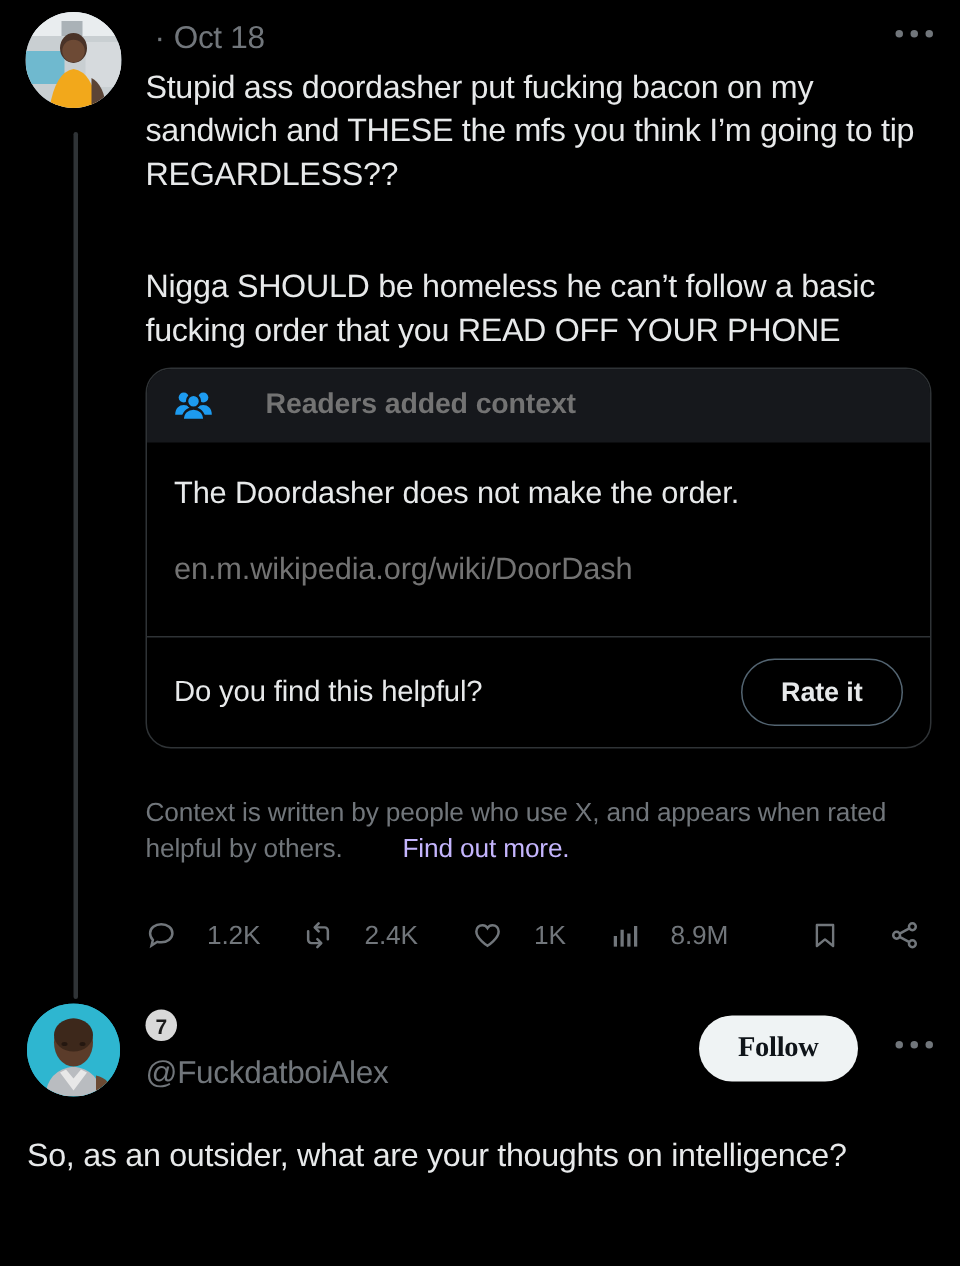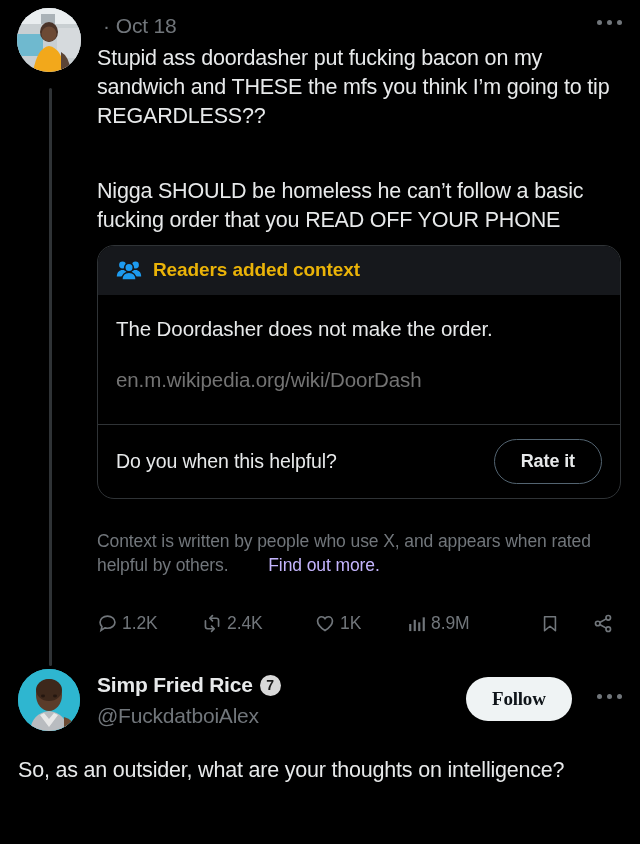--- a/index.html
+++ b/index.html
@@ -128,22 +128,23 @@
   .note-header {
     background: #16181c;
     padding: 13px 18px 14px 18px;
     display: flex;
     align-items: center;
     gap: 11px;
   }
   .note-header-title {
     font-size: 19px;
     font-weight: bold;
-    color: #eab308;
-    letter-spacing: -0.1px;
+    color: #737373;
+    letter-spacing: -0.1px;
+    margin-left: 24px;
   }
   .people-icon { display:block; width:26px; height:22px; }
 
   .note-body {
     padding: 20px 18px 6px 18px;
   }
   .note-text {
     font-size: 20.5px;
     line-height: 27px;
     color: #e7e9ea;
@@ -206,21 +207,21 @@
     position: absolute;
     left: 97px;
     top: 607px;
     width: 524px;
     height: 42px;
   }
   .action {
     position: absolute;
     display: flex;
     align-items: center;
-    gap: 4px;
+    gap: 20px;
     color: #71767b;
     font-size: 17.5px;
     cursor: pointer;
     letter-spacing: -0.1px;
   }
   .action svg { display: block; }
   .a-reply  { left: 0px;   top: 6px; }
   .a-repost { left: 104px; top: 6px; }
   .a-like   { left: 217px; top: 6px; }
   .a-views  { left: 310px; top: 6px; }
@@ -353,21 +354,21 @@
             <path d="M5.8 21 C5.8 15.9 9.1 13.3 13 13.3 C16.9 13.3 20.2 15.9 20.2 21 Z" fill="#1d9bf0" stroke="#16181c" stroke-width="1.6"></path>
           </svg>
         </span>
         <span class="note-header-title">Readers added context</span>
       </div>
       <div class="note-body">
         <div class="note-text">The Doordasher does not make the order.</div>
         <a class="note-link" href="#">en.m.wikipedia.org/wiki/DoorDash</a>
       </div>
       <div class="note-footer">
-        <span class="note-footer-text">Do you when this helpful?</span>
+        <span class="note-footer-text">Do you find this helpful?</span>
         <button class="rate-btn">Rate it</button>
       </div>
     </div>
 
     <div class="disclaimer">
       <span>Context is written by people who use X, and appears when rated helpful by others. </span><a href="#">Find out more.</a>
     </div>
 
     <div class="actions">
 
@@ -446,21 +447,20 @@
         <ellipse cx="31" cy="26" rx="13" ry="16" fill="#5b3c2a"></ellipse>
         <ellipse cx="31" cy="21" rx="13" ry="11" fill="#3d281b"></ellipse>
         <path d="M22 46 L31 58 L40 46 L36 44 L31 50 L26 44 Z" fill="#e8e8e8"></path>
         <path d="M46 48 Q56 50 58 62 L46 62 Z" fill="#6b4a33"></path>
         <ellipse cx="25" cy="27" rx="2" ry="1.4" fill="#241710"></ellipse>
         <ellipse cx="37" cy="27" rx="2" ry="1.4" fill="#241710"></ellipse>
       </svg>
     </div>
 
     <div class="t2-name-row">
-      <span class="t2-name">Simp Fried Rice</span>
       <span class="verified">7</span>
     </div>
 
     <div class="t2-handle">@FuckdatboiAlex</div>
 
     <button class="follow-btn">Follow</button>
 
     <div class="t2-more">
       <i></i>
       <i></i>

